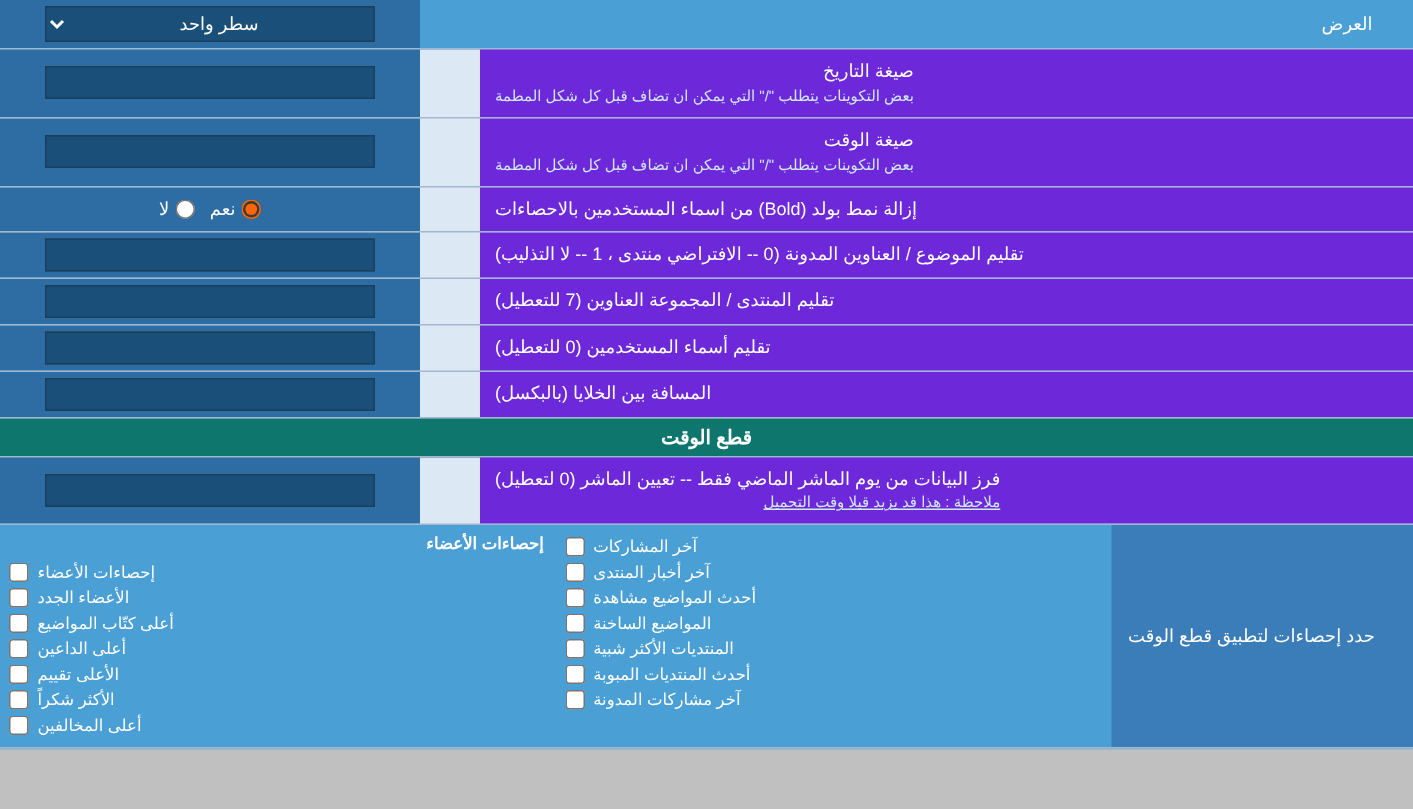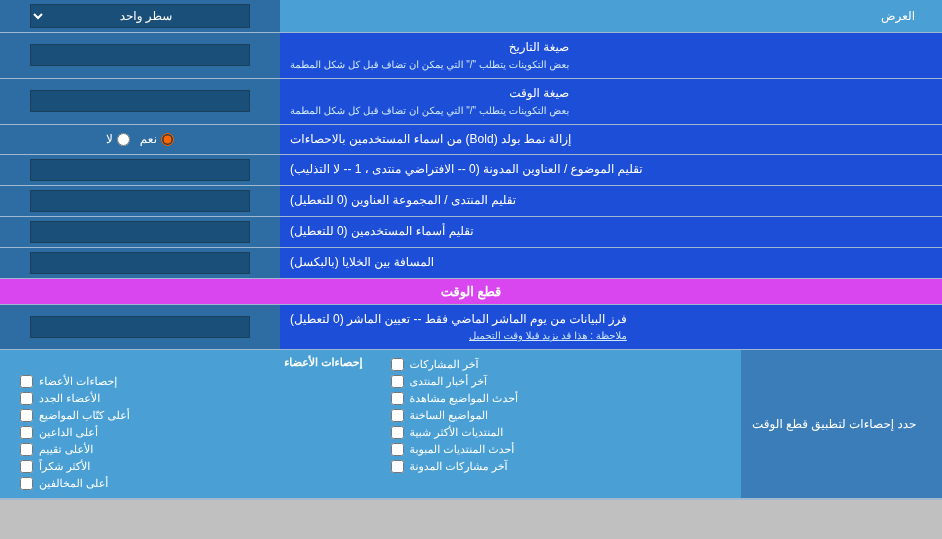--- a/index.html
+++ b/index.html
@@ -15,28 +15,29 @@
       background: #dce9f5;
     }
     .row {
       display: flex;
       align-items: stretch;
       border-bottom: 1px solid #a0b8d0;
       min-height: 30px;
     }
     .row-label {
       flex: 1;
-      background: #1d4ed8;
+      background: #6d28d9;
       color: #fff;
       padding: 6px 10px;
       display: flex;
       justify-content: flex-end;
       text-align: right;
       font-size: 12px;
       line-height: 1.4;
+      margin-left: 40px;
     }
     .row-label small {
       font-size: 10px;
       color: #d0e8f8;
       display: block;
       margin-top: 2px;
     }
     .row-input {
       width: 280px;
       min-width: 280px;
@@ -50,21 +51,21 @@
       background: #1a4f7a;
       color: #fff;
       border: 1px solid #1a3f5a;
       padding: 3px 8px;
       width: 220px;
       text-align: center;
       font-size: 12px;
       direction: ltr;
     }
     .section-header {
-      background: #d946ef;
+      background: #0f766e;
       color: #fff;
       text-align: center;
       padding: 5px 10px;
       font-size: 13px;
       font-weight: bold;
       border-bottom: 1px solid #a0b8d0;
     }
     .radio-row {
       display: flex;
       align-items: center;
@@ -195,21 +196,21 @@
   </div>
 
   <div class="row">
     <div class="row-label">تقليم الموضوع / العناوين المدونة (0 -- الافتراضي منتدى ، 1 -- لا التذليب)</div>
     <div class="row-input">
       <input type="text" style="">
     </div>
   </div>
 
   <div class="row">
-    <div class="row-label">تقليم المنتدى / المجموعة العناوين (0 للتعطيل)</div>
+    <div class="row-label">تقليم المنتدى / المجموعة العناوين (7 للتعطيل)</div>
     <div class="row-input">
       <input type="text" style="">
     </div>
   </div>
 
   <div class="row">
     <div class="row-label">تقليم أسماء المستخدمين (0 للتعطيل)</div>
     <div class="row-input">
       <input type="text" style="">
     </div>
@@ -264,21 +265,21 @@
           <div class="checkbox-item">
             <span>أحدث المنتديات المبوبة</span>
             <input type="checkbox" style="">
           </div>
           <div class="checkbox-item">
             <span>آخر مشاركات المدونة</span>
             <input type="checkbox" style="">
           </div>
         </div>
 
-        <div style="flex:1;padding:6px 16px;">
+        <div style="flex:1;padding:6px 2px;">
           <div style="color:#fff;font-weight:bold;font-size:11px;text-align:right;margin-bottom:4px;">إحصاءات الأعضاء</div>
           <div class="checkbox-item">
             <span>إحصاءات الأعضاء</span>
             <input type="checkbox" style="">
           </div>
           <div class="checkbox-item">
             <span>الأعضاء الجدد</span>
             <input type="checkbox" style="">
           </div>
           <div class="checkbox-item">

